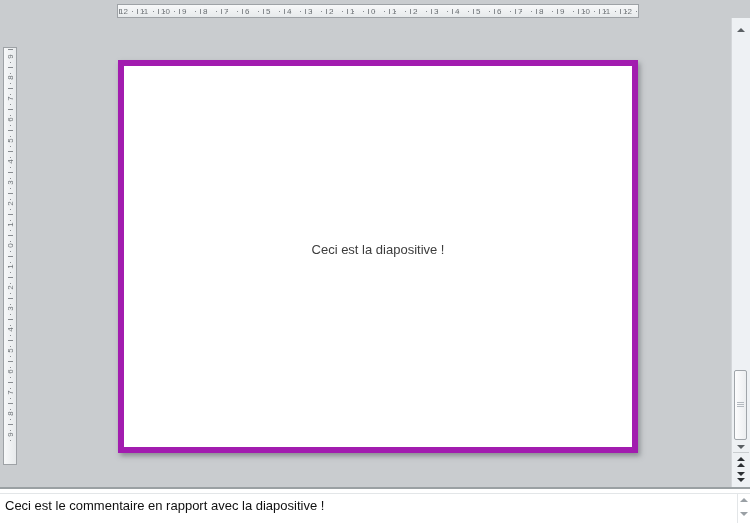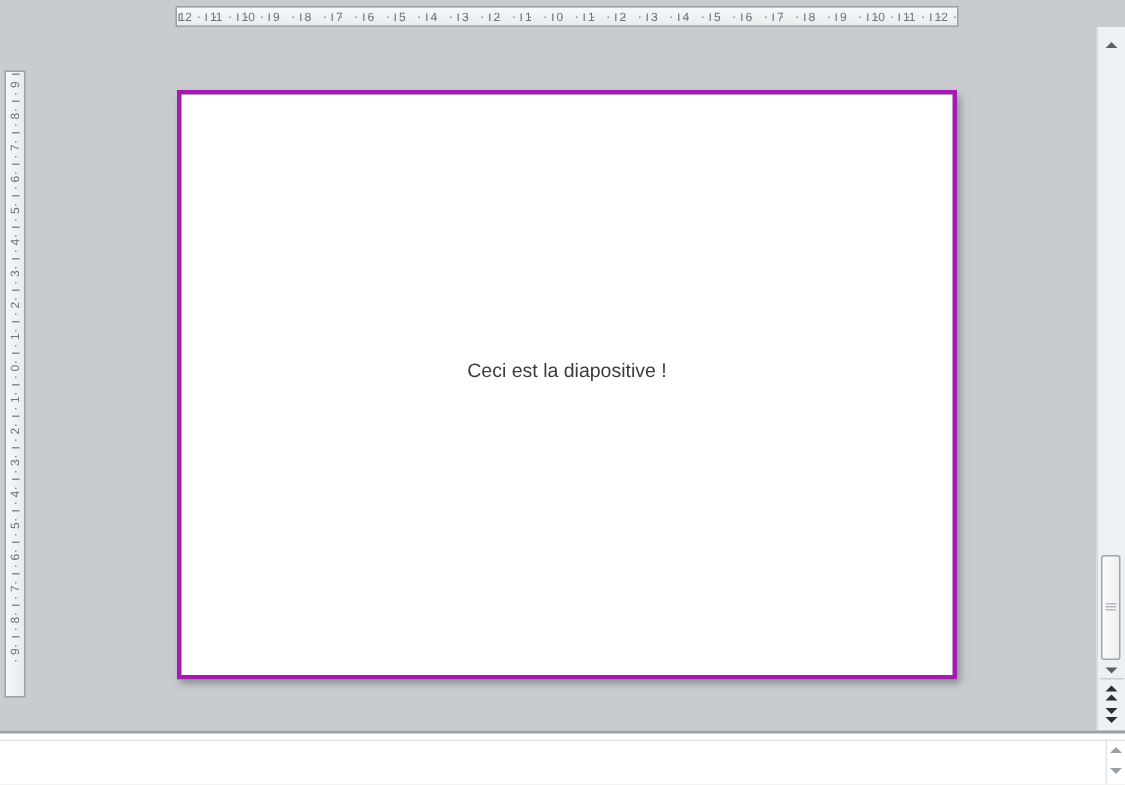--- a/index.html
+++ b/index.html
@@ -13,21 +13,21 @@
   .ruler-num{position:absolute;font-size:8px;line-height:9px;color:#6f7478;}
   .h-ruler .ruler-num{top:2px;width:16px;text-align:left;}
   .v-ruler .ruler-num{left:-2px;width:16px;text-align:center;transform:rotate(-90deg);}
   .h-ruler .tick-line{position:absolute;top:4px;width:1px;height:5px;background:#888c90;}
   .h-ruler .tick-dot{position:absolute;top:6px;width:1px;height:1px;background:#888c90;}
   .v-ruler .tick-line{position:absolute;left:4px;height:1px;width:5px;background:#888c90;}
   .v-ruler .tick-dot{position:absolute;left:6px;width:1px;height:1px;background:#888c90;}
 
   
   .slide{position:absolute;left:118px;top:60px;width:520px;height:393px;background:#ffffff;
-         border:3px solid #a21caf;box-sizing:border-box;box-shadow:2px 3px 5px rgba(85,90,95,0.55);}
+         border:6px solid #a21caf;box-sizing:border-box;box-shadow:2px 3px 5px rgba(85,90,95,0.55);}
   .slide-text{position:absolute;left:0;right:0;top:176px;text-align:center;font-size:13px;color:#3c3c3c;}
 
   
   .v-scrollbar{position:absolute;left:731px;top:18px;width:19px;height:469px;background:#eef1f4;border-left:1px solid #d4d7da;box-sizing:border-box;}
   .sb-arrow{position:absolute;left:0;width:18px;height:8px;display:flex;justify-content:center;align-items:center;}
   .tri{width:0;height:0;border-left:4px solid transparent;border-right:4px solid transparent;}
   .tri.up{border-bottom:4px solid #5b6064;}
   .tri.down{border-top:4px solid #5b6064;}
   .sb-thumb{position:absolute;left:2px;top:352px;width:13px;height:70px;background:linear-gradient(90deg,#fdfdfe,#eceef0);
             border:1px solid #a0a5aa;border-radius:2px;box-sizing:border-box;}
@@ -258,20 +258,21 @@
       <div class="ntri up"></div>
     </div>
     <div class="nav-btn" style="top:452px;">
       <div class="ntri down"></div>
       <div class="ntri down"></div>
     </div>
   </div>
 
   <div class="notes">
     <div class="notes-hairline"></div>
+    <div class="notes-text">Ceci est le commentaire en rapport avec la diapositive !</div>
     <div class="notes-sb-sep"></div>
     <div class="mini-arrow" style="top:7px;">
       <div class="mtri up"></div>
     </div>
     <div class="mini-arrow" style="top:21px;">
       <div class="mtri down"></div>
     </div>
   </div>
 
 </div>

